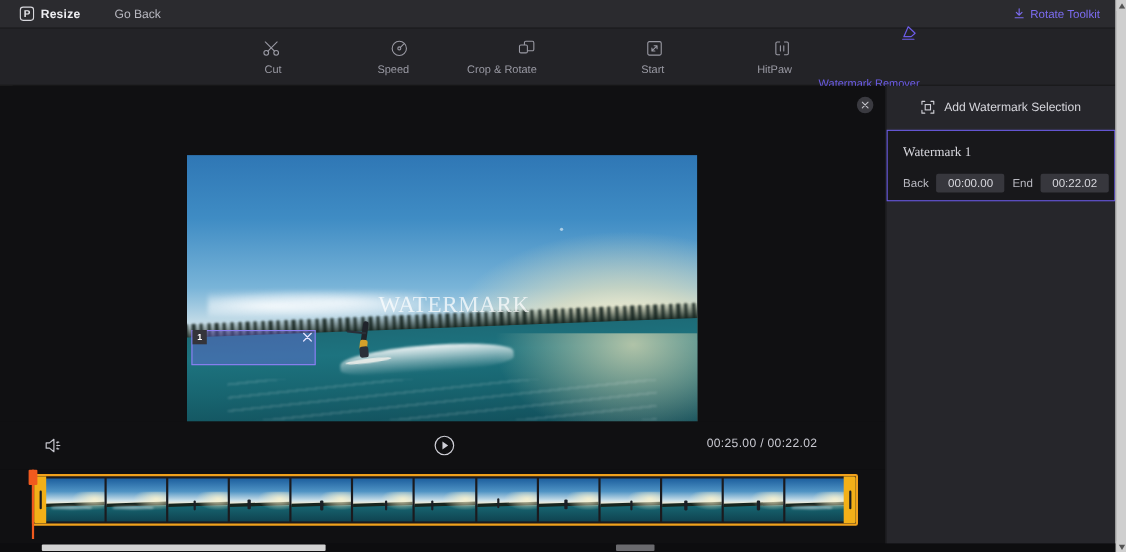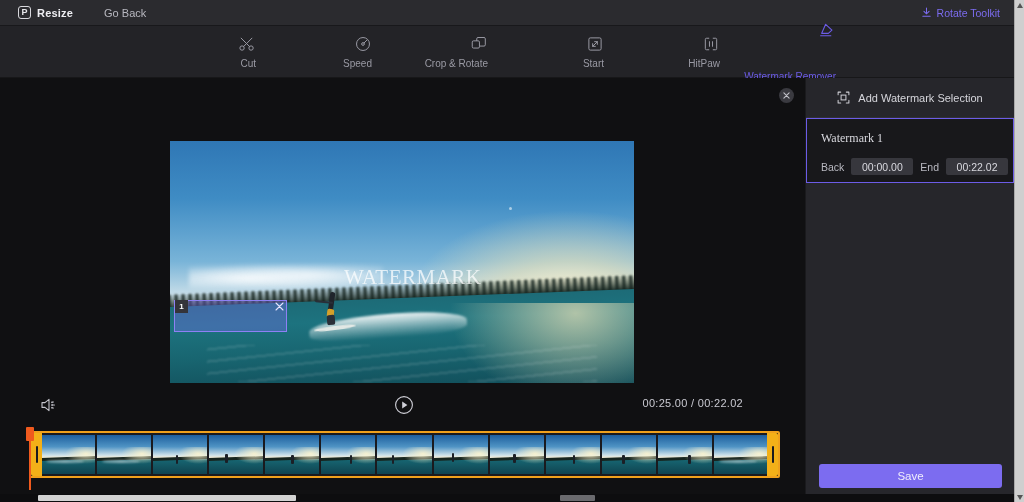--- a/index.html
+++ b/index.html
@@ -593,23 +593,20 @@
     <div class="wm-card">
       <div class="wm-card-title">Watermark 1</div>
       <div class="wm-row">
         <span class="lab">Back</span>
         <input class="inputbox" type="text" value="00:00.00" style="">
         <span class="lab">End</span>
         <input class="inputbox" type="text" value="00:22.02" style="">
       </div>
     </div>
 
-    <div class="save-wrap">
-      <button class="save-btn">Save</button>
-    </div>
   </div>
 
   <div class="vscroll">
     <div class="arrow">
       <svg width="6" height="5" viewBox="0 0 6 5" fill="#555">
           <path d="M3 0 L6 5 L0 5 Z"></path>
         </svg>
     </div>
     <div class="arrow bot">
       <svg width="6" height="5" viewBox="0 0 6 5" fill="#555">

